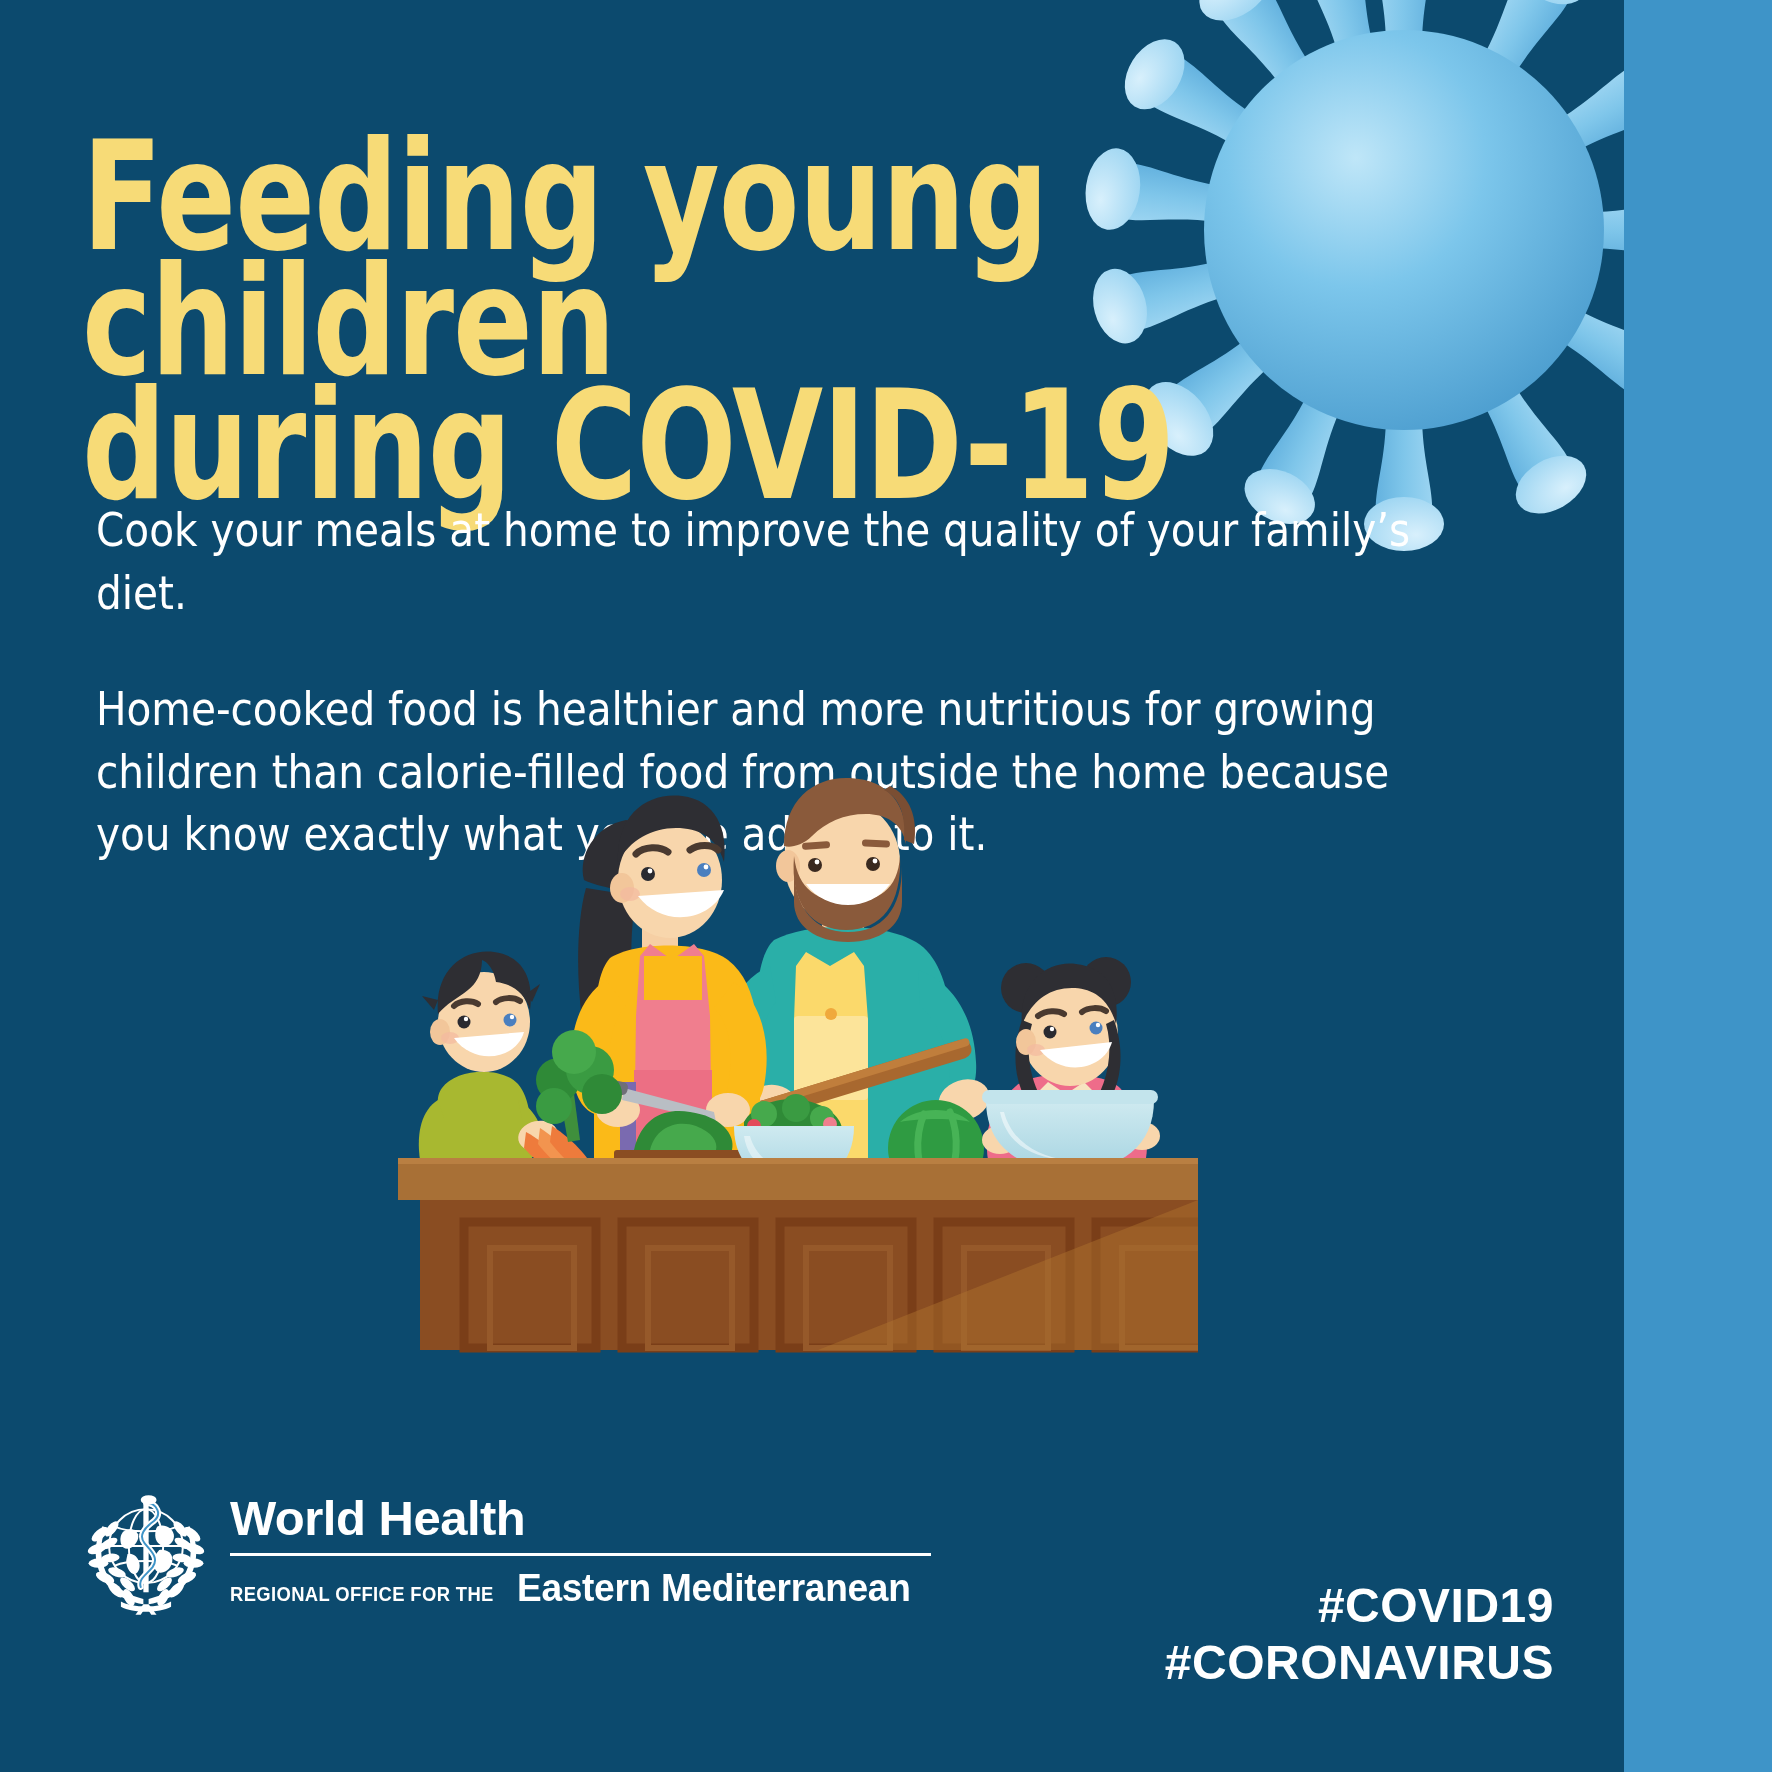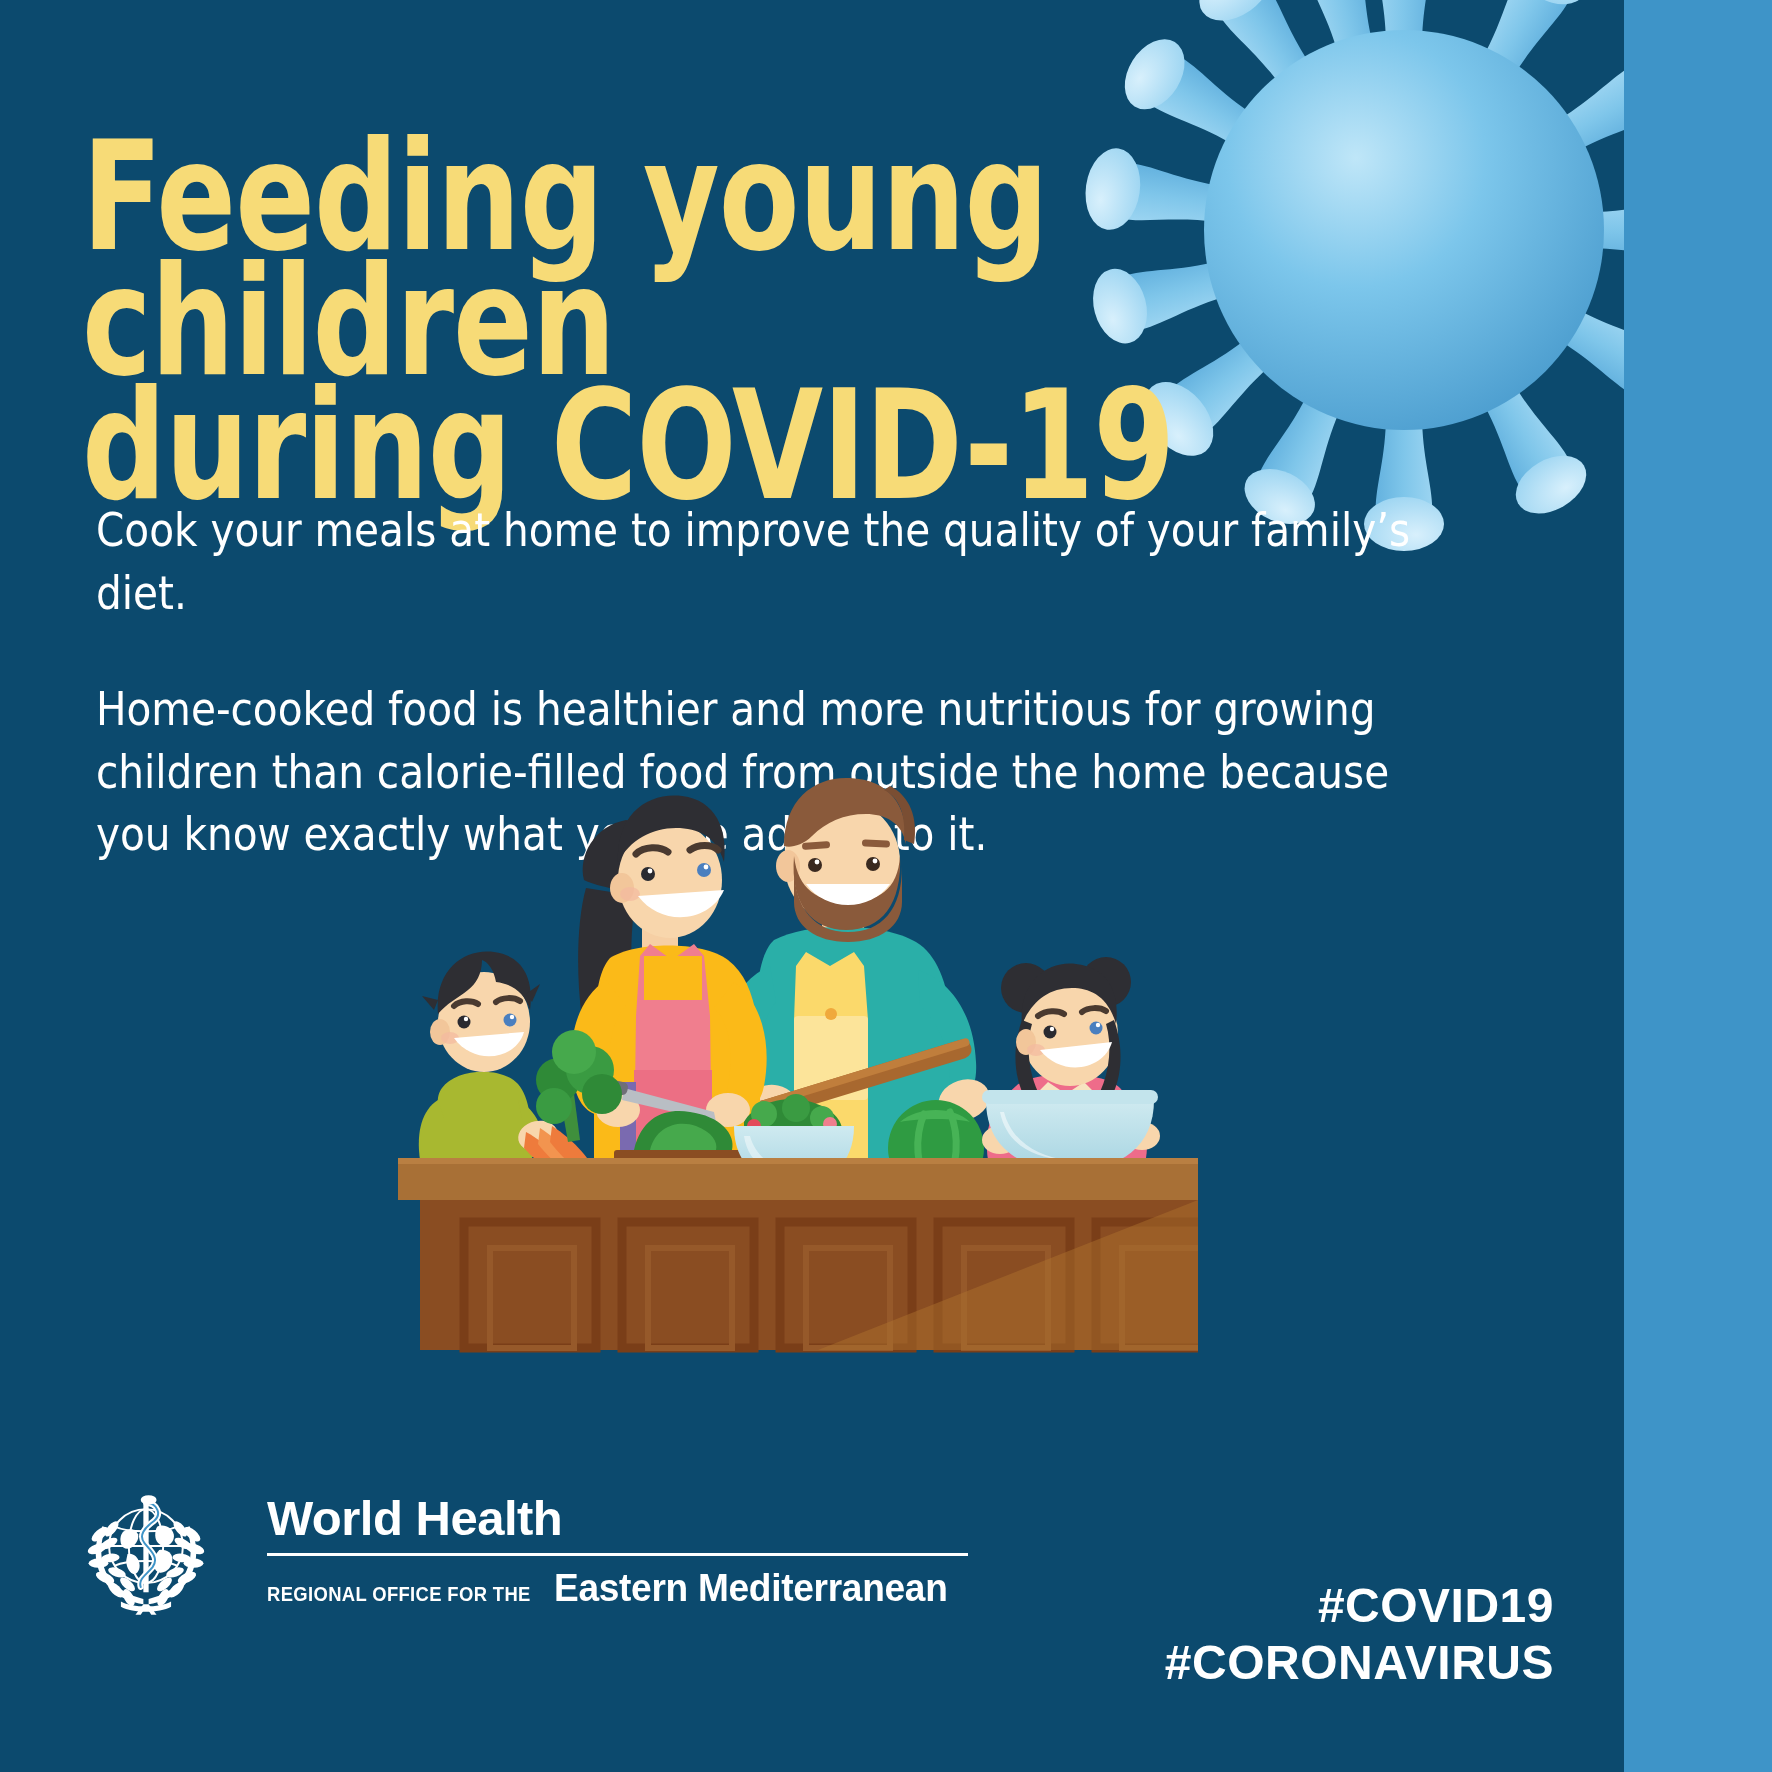--- a/index.html
+++ b/index.html
@@ -80,21 +80,21 @@
   .who-logo {
     position:absolute;
     left:80px;
     top:1488px;
     display:flex;
     align-items:flex-start;
     gap:18px;
   }
   .who-emblem { width:132px; height:132px; flex:none; }
   .who-emblem svg { display:block; width:100%; height:100%; }
-  .who-words { padding-top:6px;margin-left:37px; }
+  .who-words { padding-top:6px; }
   .who-name {
     color:#FFFFFF;
     font-family:"Liberation Sans","DejaVu Sans",sans-serif;
     font-weight:bold;
     font-size:49px;
     line-height:1.02;
     letter-spacing:-0.5px;
     white-space:pre-line;
   }
   .who-rule {

